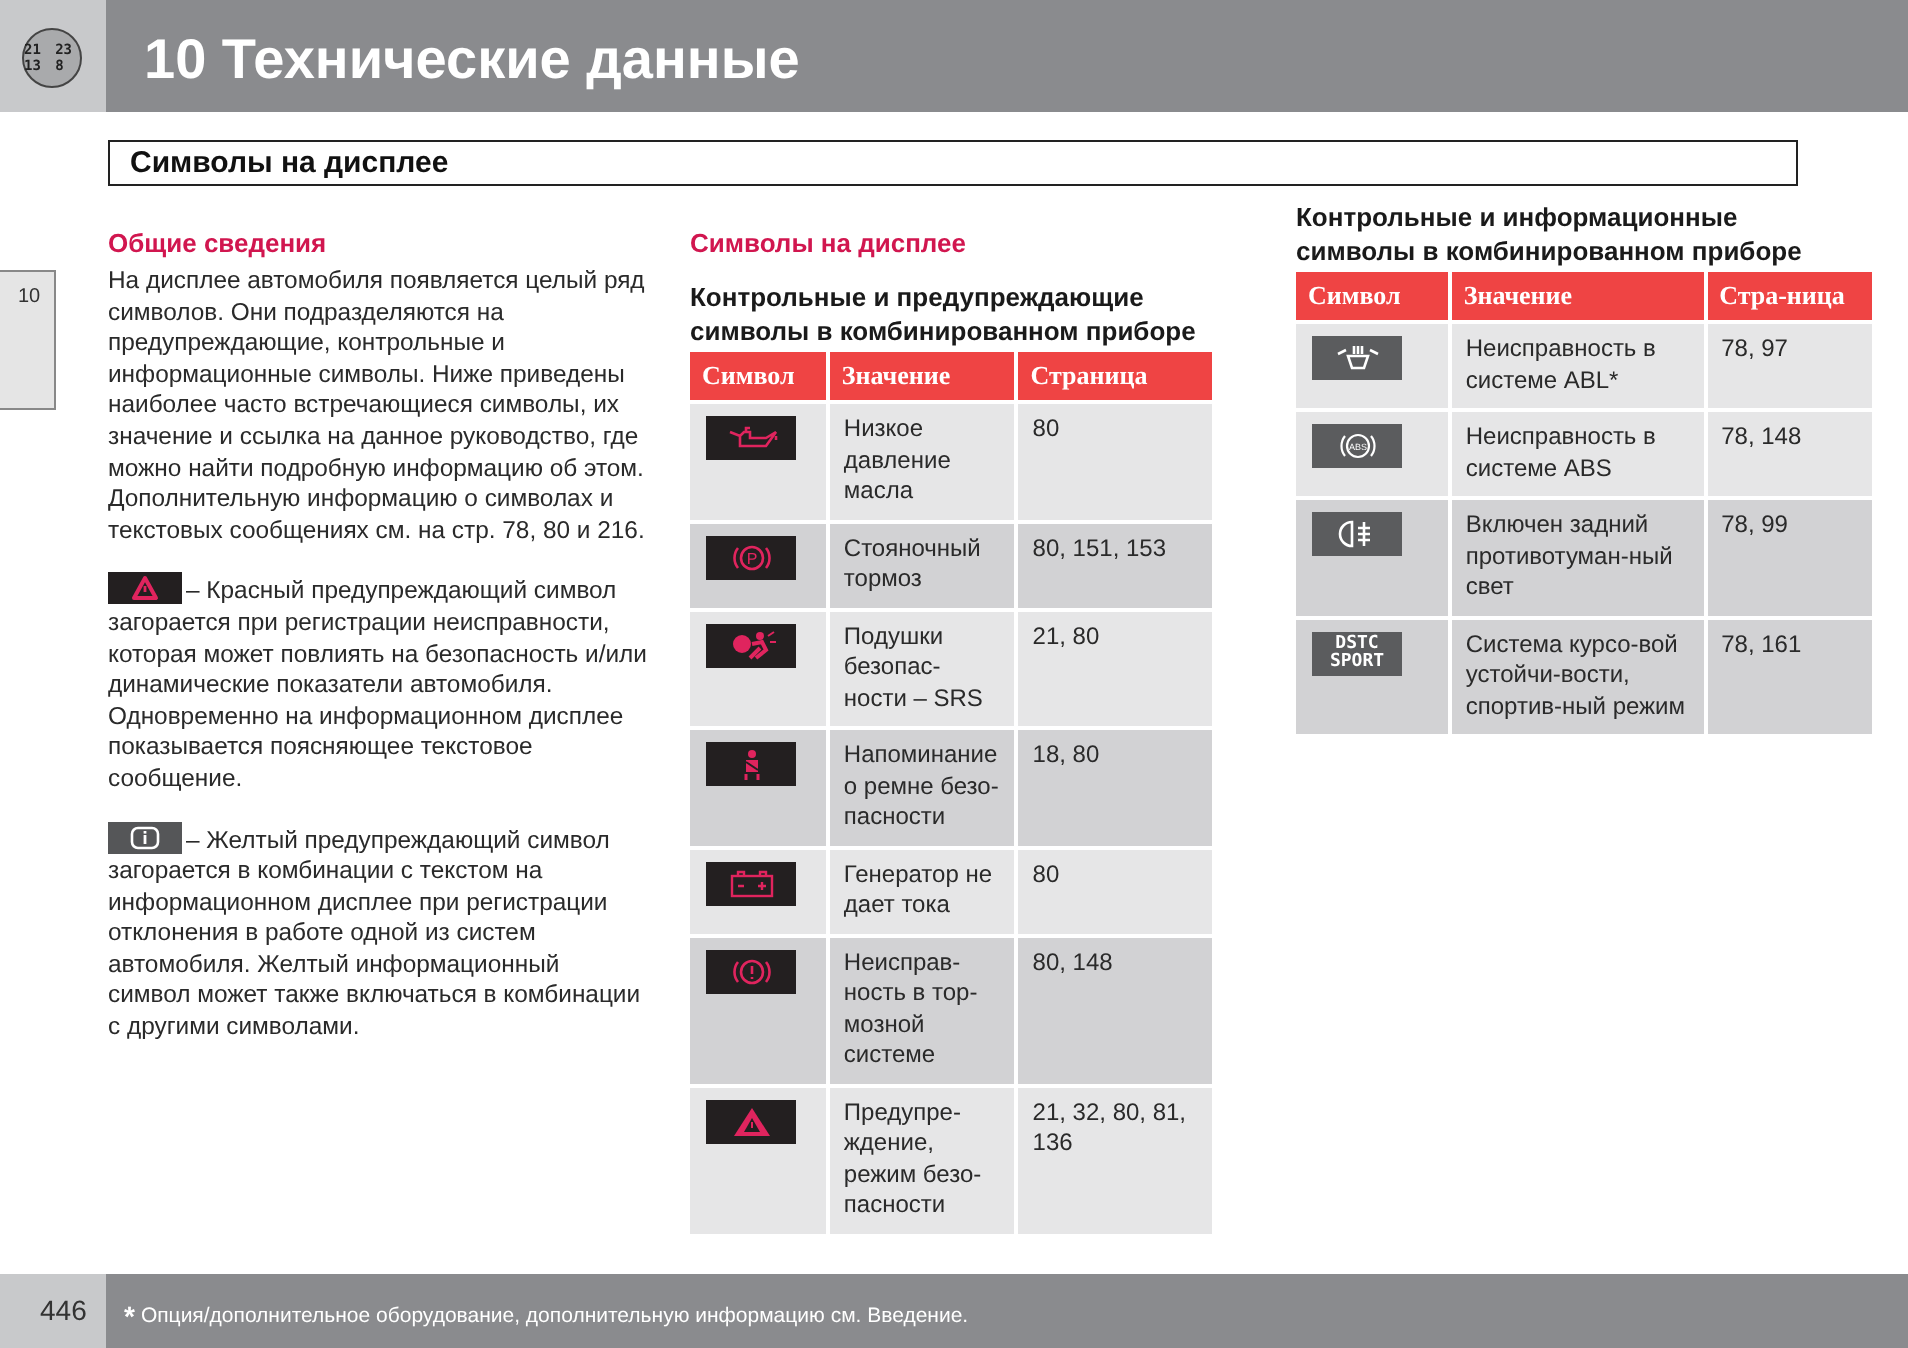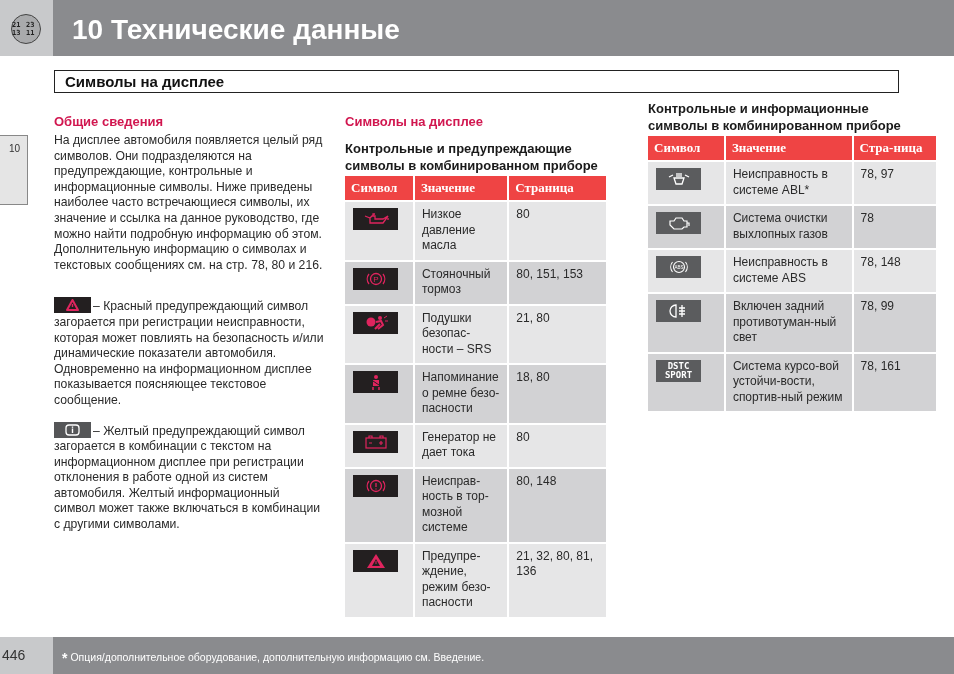--- a/index.html
+++ b/index.html
@@ -20,21 +20,21 @@
     border: 1px solid #888; border-left: none; }
   .side-tab span { position: absolute; left: 9px; top: 7px; font-size: 10px; color: #333; }
 
   .col1 { position: absolute; left: 54px; top: 114px; width: 270px; }
   .red-h { color: #d1164f; font-weight: bold; font-size: 13px; }
   .txt { font-size: 12.2px; line-height: 15.6px; color: #2a2a2a; }
   .p1 { margin-top: 4px; }
   .sym-inline { display: inline-block; width: 37px; height: 16px; vertical-align: -3px; margin-right: 2px; position: relative; }
   .sym-red { background: #231f20; }
   .sym-grey { background: #555658; }
-  .p2 { margin-top: 24px; }
+  .p2 { margin-top: 13px; }
   .p3 { margin-top: 13px; }
 
   .col2 { position: absolute; left: 345px; top: 114px; width: 263px; }
   .col3 { position: absolute; left: 636px; top: 100px; width: 290px; padding-left: 12px; }
   .tbl-cap { font-size: 13px; font-weight: bold; line-height: 17px; color: #1a1a1a; }
   .col2 .tbl-cap { margin-top: 11px; }
 
   table { border-collapse: separate; border-spacing: 2px; margin-left: -2px; }
   th { background: #ef4444; color: #fff; font-size: 13px; font-weight: bold; text-align: left;
     padding: 4px 6px; vertical-align: top; line-height: 16px; font-family: Liberation Serif, serif; }
@@ -42,32 +42,32 @@
   tr.odd td { background: #e6e6e7; margin-top: 28px; }
   tr.even td { background: #d2d2d4; }
   td.sym { padding: 6px 8px; }
   .sym-box { width: 45px; height: 22px; display: flex; align-items: center; justify-content: center; }
   .col2 .sym-box { background: #231f20; }
   .col3 .sym-box { background: #5b5c5e; }
   .sym-box svg { display: block; }
   .dstc { font: bold 9px "DejaVu Sans Mono", monospace; color: #fff; line-height: 9px; text-align: center; }
 
   .footer-left { position: absolute; left: 0; top: 637px; width: 53px; height: 37px; background: #c8c9cb; }
-  .footer-left span { position: absolute; left: 2px; top: 10px; font-size: 14px; color: #333; }
+  .footer-left span { position: absolute; left: 20px; top: 10px; font-size: 14px; color: #333; }
   .footer-bar { position: absolute; left: 53px; top: 637px; width: 901px; height: 37px; background: #8a8b8e; }
   .footer-note { position: absolute; left: 9px; top: 13px; font-size: 10.5px; color: #fff; }
   .footer-note b { font-size: 14px; vertical-align: -2px; margin-right: 3px; }
 </style>
 </head>
 <body>
 
 <div class="hdr-left">
   <div class="hdr-icon">
     <span>21 13</span>
-    <span>23 11</span>
+    <span>23 8</span>
   </div>
 </div>
 <div class="hdr-bar"></div>
 <div class="hdr-title">10 Технические данные</div>
 
 <div class="sec-box">
   <span>Символы на дисплее</span>
 </div>
 
 <div class="side-tab">
@@ -235,32 +235,20 @@
           <svg width="26" height="16" viewBox="0 0 26 16" fill="none" stroke="#fff" stroke-width="1.3">
                 <path d="M8 7 L18 7 L16 13 L10 13 Z"></path>
                 <path d="M11 2 L11 6 M13 2 L13 6 M15 2 L15 6"></path>
                 <path d="M3 6 L7 4 M23 6 L19 4"></path>
               </svg>
         </div>
           </td>
         <td>Неисправность в системе ABL*</td>
         <td>78, 97</td>
       </tr>
-      <tr class="even">
-        <td class="sym">
-            <div class="sym-box">
-          <svg width="24" height="16" viewBox="0 0 24 16" fill="none" stroke="#fff" stroke-width="1.2">
-                <path d="M3 6 L7 6 L9 3 L15 3 L17 6 L20 6 L20 12 L17 12 L15 14 L7 14 L3 10 Z"></path>
-                <path d="M20 8 L22 8 L22 11"></path>
-              </svg>
-        </div>
-          </td>
-        <td>Система очистки выхлопных газов</td>
-        <td>78</td>
-      </tr>
       <tr class="odd">
         <td class="sym">
             <div class="sym-box">
           <svg width="20" height="16" viewBox="0 0 20 16" fill="none" stroke="#fff" stroke-width="1.1">
                 <circle cx="10" cy="8" r="5.5"></circle>
                 <path d="M3.5 3 A8 8 0 0 0 3.5 13"></path>
                 <path d="M16.5 3 A8 8 0 0 1 16.5 13"></path>
                 <text x="10" y="10" font-size="4.5" fill="#fff" stroke="none" text-anchor="middle" font-family="Liberation Sans, sans-serif">ABS</text>
               </svg>
         </div>

